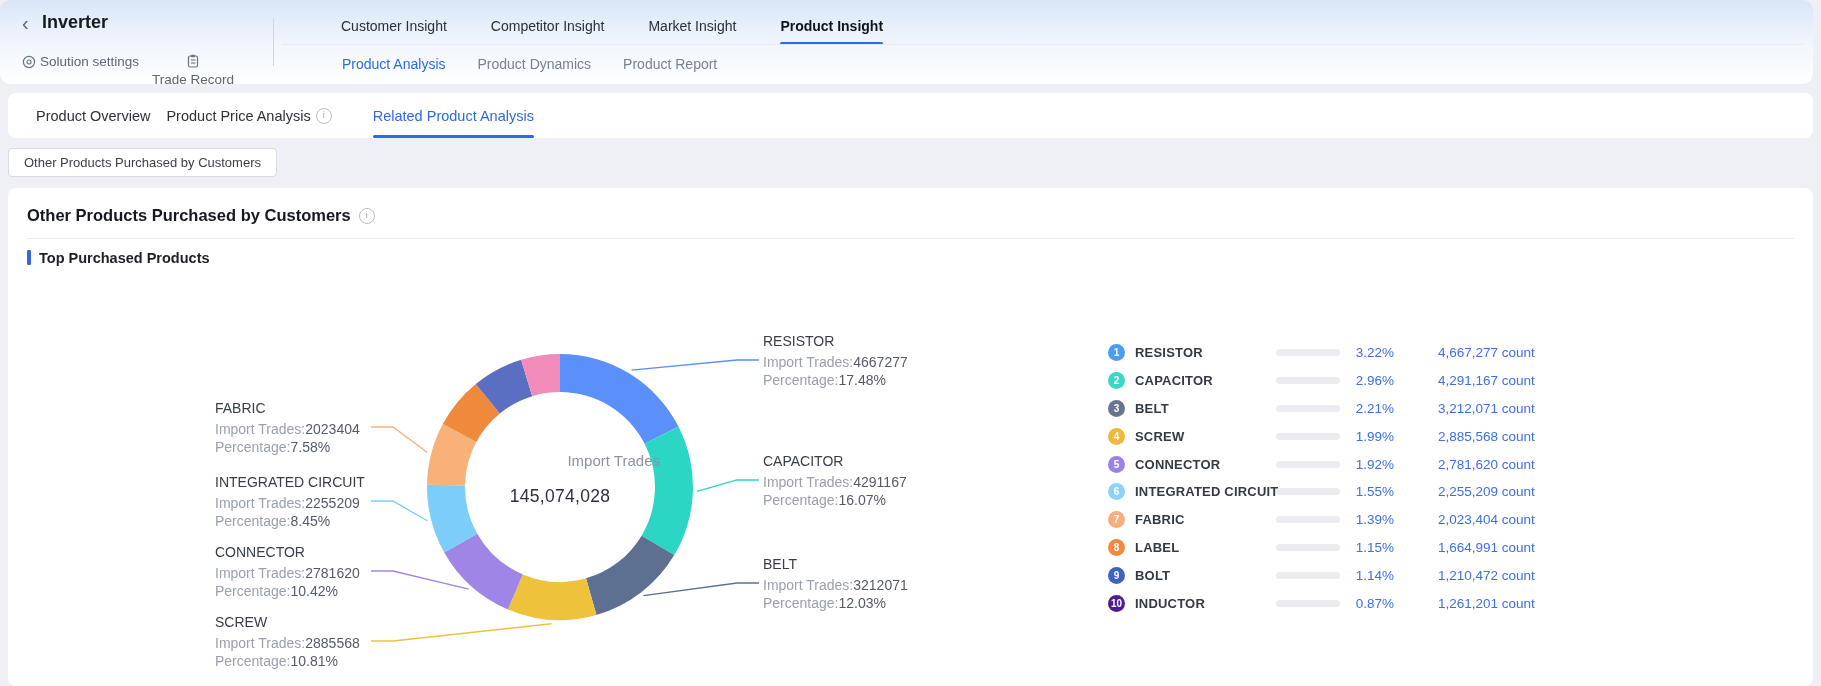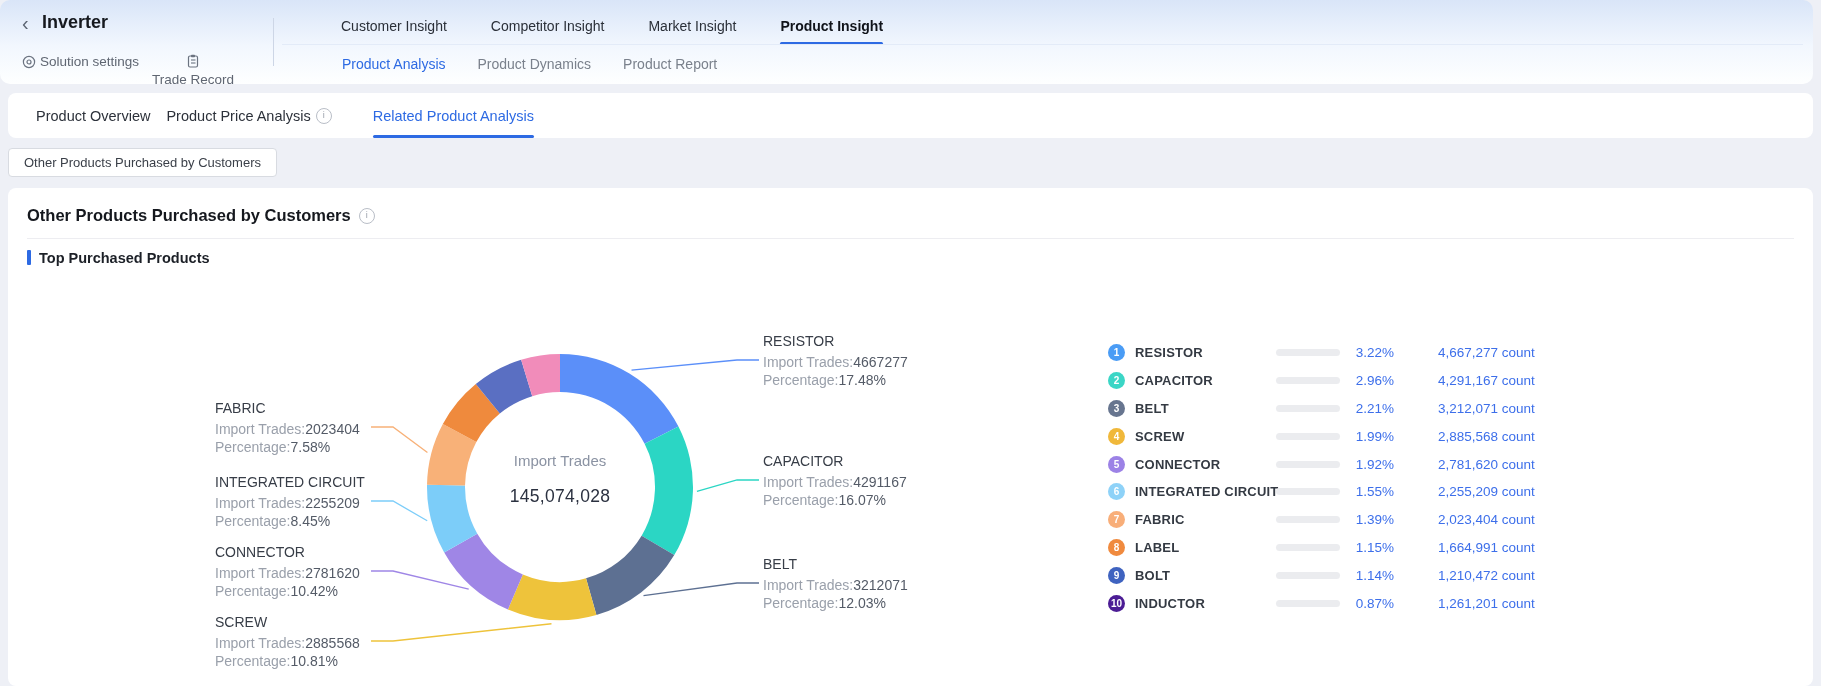--- a/index.html
+++ b/index.html
@@ -44,21 +44,21 @@
   .section-title-row{position:absolute;left:19px;top:18px;display:flex;align-items:center;gap:8px;}
   .section-title{font-size:16.5px;font-weight:bold;color:#15181e;}
   .sec-divider{position:absolute;left:19px;right:19px;top:50px;height:1px;background:#ededf1;}
   .subtitle-row{position:absolute;left:19px;top:62px;display:flex;align-items:flex-start;gap:8px;}
   .bluebar{width:4px;height:15px;background:#2d6ae3;border-radius:1px;}
   .subtitle{font-size:14.5px;font-weight:bold;color:#1c2027;}
 
   
   .chart-svg{position:absolute;left:0;top:0;width:1821px;height:686px;pointer-events:none;}
   .donut-center{position:absolute;left:460px;top:452px;width:200px;text-align:center;pointer-events:none;}
-  .donut-center .cl{font-size:15px;color:#8b93a3;}
+  .donut-center .cl{font-size:15px;color:#8b93a3;text-align:right;}
   .donut-center .cv{margin-top:17px;font-size:17.5px;color:#2b3140;letter-spacing:.3px;}
   .seg-label{position:absolute;width:200px;pointer-events:none;}
   .seg-label .t{font-size:14px;color:#373d47;margin-bottom:4px;}
   .seg-label .l{font-size:14px;color:#9aa0ab;line-height:18px;}
   .seg-label .l b{color:#545b67;font-weight:normal;}
 
   
   .ranking{position:absolute;left:1108px;top:339px;width:384px;}
   .rank-row{position:relative;height:27.8px;display:flex;align-items:center;}
   .rank-badge{position:absolute;left:0;width:17px;height:17px;border-radius:50%;color:#fff;font-size:10px;font-weight:bold;display:flex;align-items:center;justify-content:center;}

